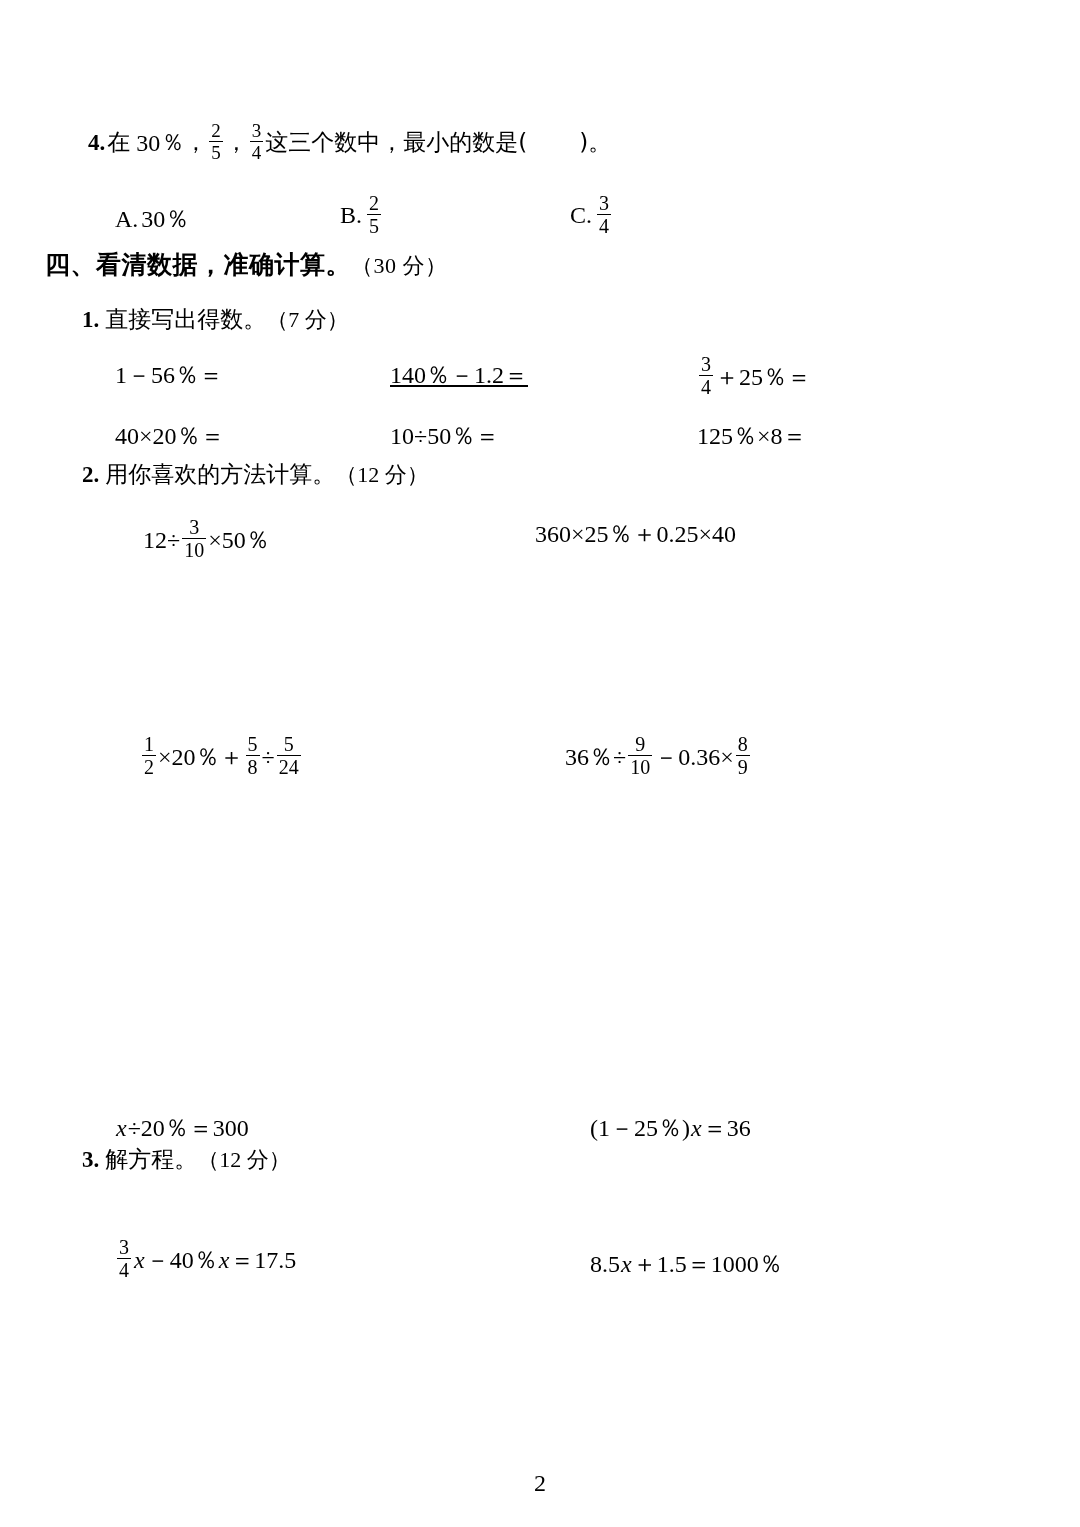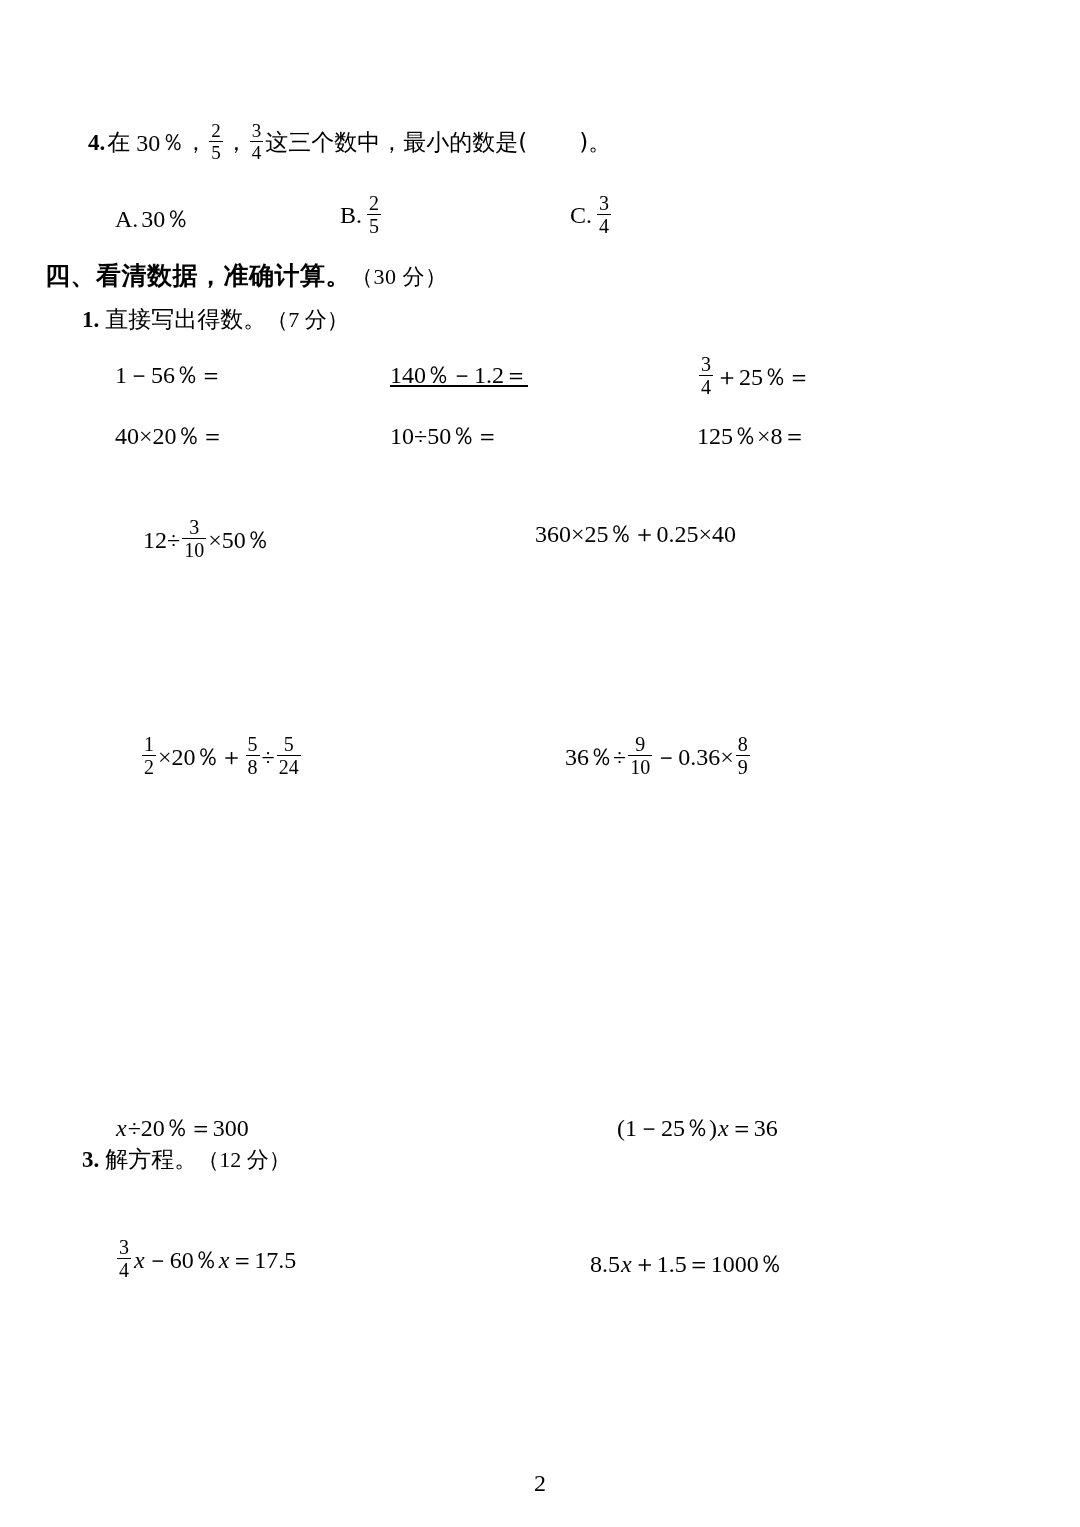--- a/index.html
+++ b/index.html
@@ -172,21 +172,21 @@
   </div>
 
   <div class="choice" style="left:570px; top:194px;">
     <span class="lbl">C.</span>
     <span class="frac">
       <span class="num">3</span>
       <span class="den">4</span>
     </span>
   </div>
 
-  <div class="row sec-head" style="left:45px; top:263px;">
+  <div class="row sec-head" style="left:45px; top:252px;">
     <span class="cjk">四、看清数据，准确计算。</span><span class="paren" style="font-weight:400;">（30 分）</span>
   </div>
 
   <div class="row" style="left:82px; top:308px;">
     <span class="item-num">1.</span>
     <span class="cjk-txt">直接写出得数。</span><span class="paren">（7 分）</span>
   </div>
 
   <div class="row math" style="left:115px; top:363px;">
     <span>1－56％＝</span>
@@ -205,20 +205,24 @@
   <div class="row math" style="left:115px; top:424px;">
     <span>40×20％＝</span>
   </div>
   <div class="row math" style="left:390px; top:424px;">
     <span>10÷50％＝</span>
   </div>
   <div class="row math" style="left:697px; top:424px;">
     <span>125％×8＝</span>
   </div>
 
+  <div class="row" style="left:82px; top:463px;">
+    <span class="item-num">2.</span>
+    <span class="cjk-txt">用你喜欢的方法计算。</span><span class="paren">（12 分）</span>
+  </div>
 
   <div class="row math" style="left:143px; top:518px;">
     <span>12÷</span>
     <span class="frac">
       <span class="num">3</span>
       <span class="den">10</span>
     </span>
     <span>×50％</span>
   </div>
 
@@ -263,35 +267,35 @@
   <div class="row" style="left:82px; top:1116px;margin-top:32px;">
     <span class="item-num">3.</span>
     <span class="cjk-txt">解方程。</span><span class="paren">（12 分）</span>
   </div>
 
   <div class="row math" style="left:115px; top:1116px;">
     <span class="it">x</span>
     <span>÷20％＝300</span>
   </div>
 
-  <div class="row math" style="left:590px; top:1116px;margin-left:27px;">
+  <div class="row math" style="left:590px; top:1116px;">
     <span>(1－25％)</span>
     <span class="it">x</span>
     <span>＝36</span>
   </div>
 
   <div class="blank-space" style="left:115px; top:1150px; width:850px; height:80px;"></div>
 
   <div class="row math" style="left:115px; top:1238px;">
     <span class="frac">
       <span class="num">3</span>
       <span class="den">4</span>
     </span>
     <span class="it">x</span>
-    <span>－60％</span>
+    <span>－40％</span>
     <span class="it">x</span>
     <span>＝17.5</span>
   </div>
 
   <div class="row math" style="left:590px; top:1252px;">
     <span>8.5</span>
     <span class="it">x</span>
     <span>＋1.5＝1000％</span>
   </div>
 

